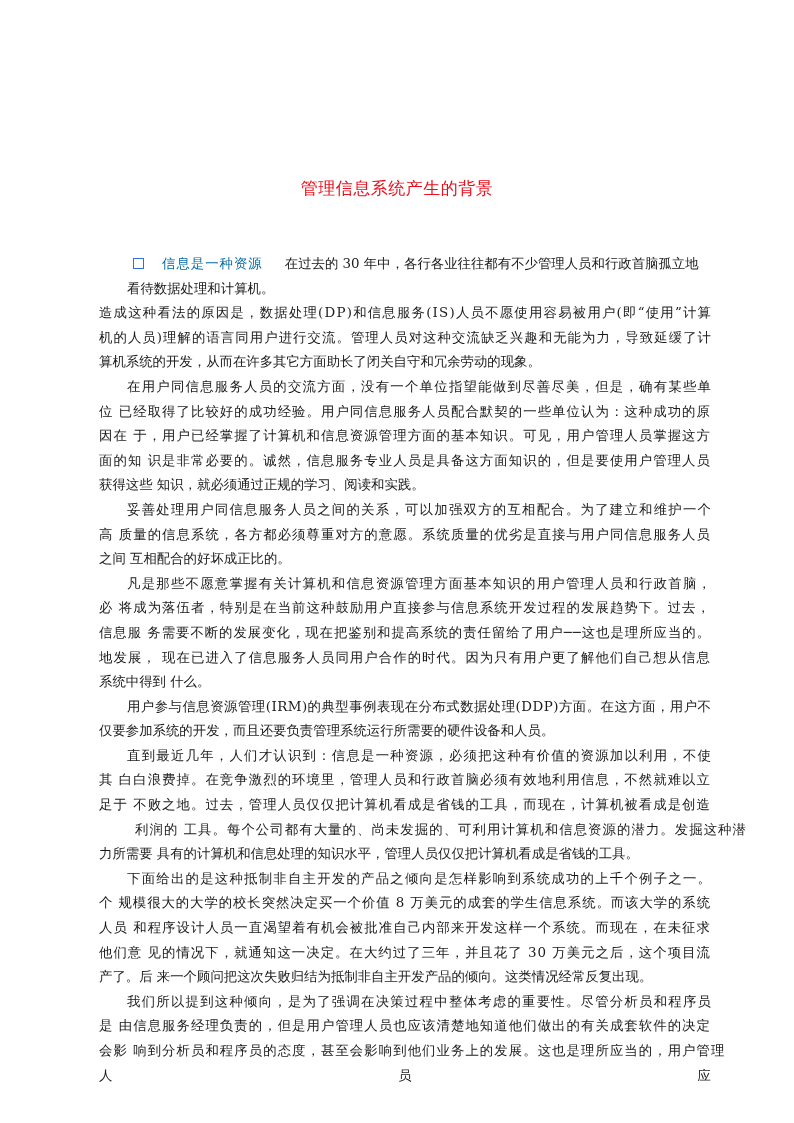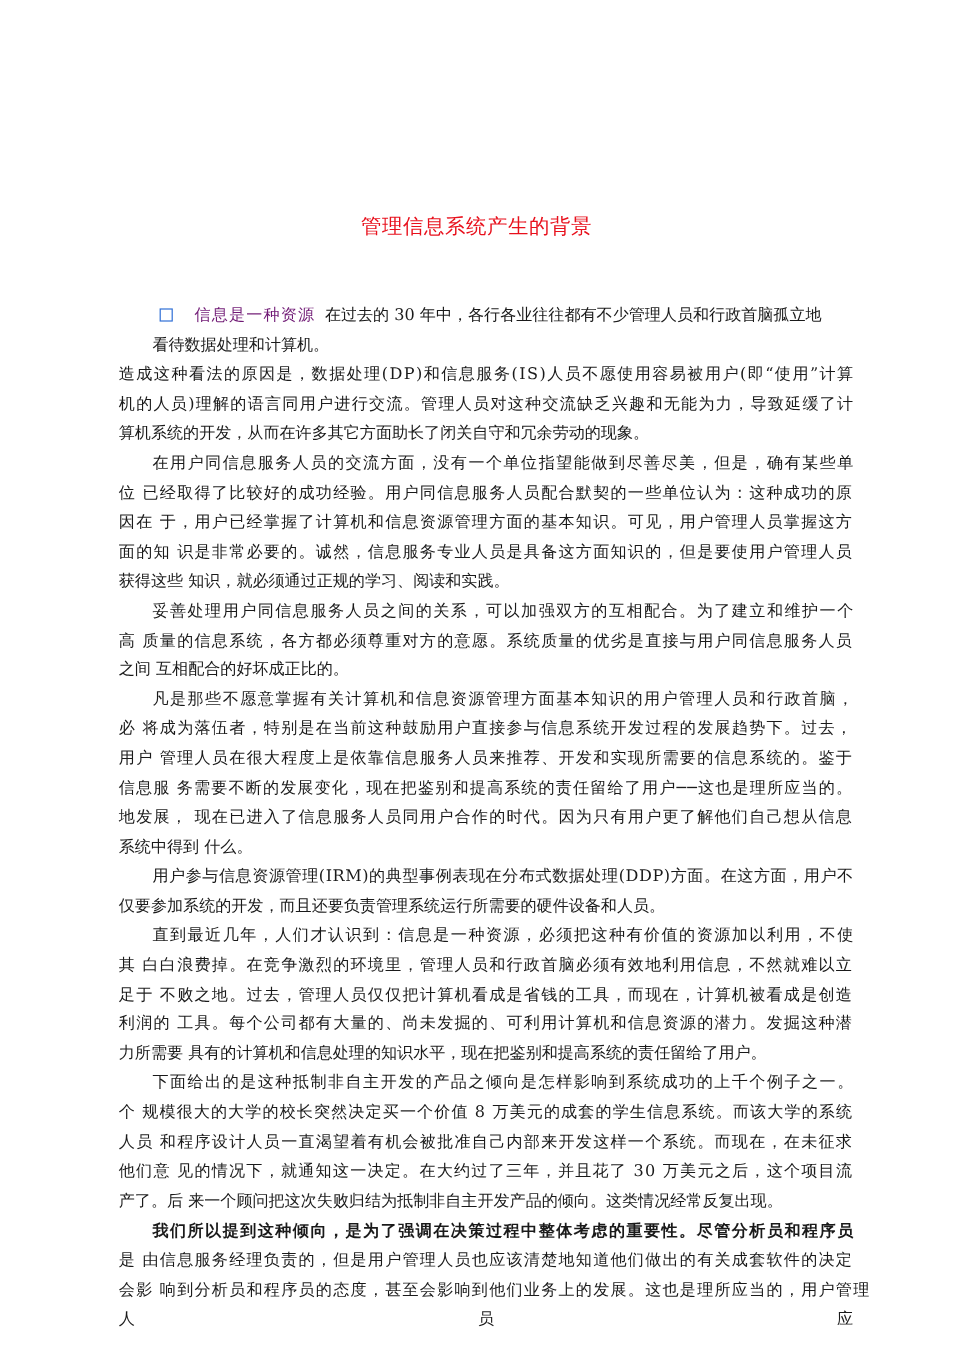--- a/index.html
+++ b/index.html
@@ -52,23 +52,23 @@
     .checkbox {
       display: inline-block;
       width: 11px;
       height: 11px;
       border: 1.6px solid #2f6fd6;
       vertical-align: -1px;
       margin-right: 18px;
       box-sizing: border-box;
     }
     .kw {
-      color: #701a75;
+      color: #0369a1;
       letter-spacing: 1px;
-      margin-right: 8px;
+      margin-right: 22px;
     }
     .spread {
       display: flex;
       justify-content: space-between;
     }
   </style>
 </head>
 <body>
 
 <div class="page">
@@ -95,45 +95,44 @@
           <div class="line">获得这些  知识，就必须通过正规的学习、阅读和实践。</div>
         </div>
         <div>
           <div class="line indent"><span style="white-space: nowrap; letter-spacing: 1.24038px;">妥善处理用户同信息服务人员之间的关系，可以加强双方的互相配合。为了建立和维护一个</span></div>
           <div class="line"><span style="white-space: nowrap; letter-spacing: 1.05414px;">高  质量的信息系统，各方都必须尊重对方的意愿。系统质量的优劣是直接与用户同信息服务人员</span></div>
           <div class="line">之间  互相配合的好坏成正比的。</div>
         </div>
         <div>
           <div class="line indent"><span style="white-space: nowrap; letter-spacing: 1.24038px;">凡是那些不愿意掌握有关计算机和信息资源管理方面基本知识的用户管理人员和行政首脑，</span></div>
           <div class="line"><span style="white-space: nowrap; letter-spacing: 1.05414px;">必  将成为落伍者，特别是在当前这种鼓励用户直接参与信息系统开发过程的发展趋势下。过去，</span></div>
-          <div class="line"><span style="white-space: nowrap; letter-spacing: 1.05414px;">用户  管理人员在很大程度上是依靠信息服务人员来推荐、开发和实现所需要的信息系统的。鉴于</span></div>
           <div class="line"><span style="white-space: nowrap; letter-spacing: 0.96804px;">信息服  务需要不断的发展变化，现在把鉴别和提高系统的责任留给了用户──这也是理所应当的。</span></div>
           <div class="line"><span style="white-space: nowrap; letter-spacing: 1.05414px;">地发展，  现在已进入了信息服务人员同用户合作的时代。因为只有用户更了解他们自己想从信息</span></div>
           <div class="line">系统中得到  什么。</div>
         </div>
         <div>
           <div class="line indent"><span style="white-space: nowrap; letter-spacing: 0.477083px;">用户参与信息资源管理(IRM)的典型事例表现在分布式数据处理(DDP)方面。在这方面，用户不</span></div>
           <div class="line">仅要参加系统的开发，而且还要负责管理系统运行所需要的硬件设备和人员。</div>
         </div>
         <div>
           <div class="line indent"><span style="white-space: nowrap; letter-spacing: 1.24038px;">直到最近几年，人们才认识到：信息是一种资源，必须把这种有价值的资源加以利用，不使</span></div>
           <div class="line"><span style="white-space: nowrap; letter-spacing: 1.05414px;">其  白白浪费掉。在竞争激烈的环境里，管理人员和行政首脑必须有效地利用信息，不然就难以立</span></div>
           <div class="line"><span style="white-space: nowrap; letter-spacing: 1.05414px;">足于  不败之地。过去，管理人员仅仅把计算机看成是省钱的工具，而现在，计算机被看成是创造</span></div>
-          <div class="line"><span style="white-space: nowrap; letter-spacing: 1.05414px;">利润的  工具。每个公司都有大量的、尚未发掘的、可利用计算机和信息资源的潜力。发掘这种潜</span></div>
-          <div class="line">力所需要  具有的计算机和信息处理的知识水平，现在把鉴别和提高系统的责任留给了用户。</div>
+          <div class="line"><span style="white-space: nowrap; letter-spacing: 1.05414px; margin-left: 36px;">利润的  工具。每个公司都有大量的、尚未发掘的、可利用计算机和信息资源的潜力。发掘这种潜</span></div>
+          <div class="line">力所需要  具有的计算机和信息处理的知识水平，管理人员仅仅把计算机看成是省钱的工具。</div>
         </div>
         <div>
           <div class="line indent"><span style="white-space: nowrap; letter-spacing: 1.24038px;">下面给出的是这种抵制非自主开发的产品之倾向是怎样影响到系统成功的上千个例子之一。</span></div>
           <div class="line"><span style="white-space: nowrap; letter-spacing: 0.926389px;">个  规模很大的大学的校长突然决定买一个价值 8 万美元的成套的学生信息系统。而该大学的系统</span></div>
           <div class="line"><span style="white-space: nowrap; letter-spacing: 1.05414px;">人员  和程序设计人员一直渴望着有机会被批准自己内部来开发这样一个系统。而现在，在未征求</span></div>
           <div class="line"><span style="white-space: nowrap; letter-spacing: 1.03472px;">他们意  见的情况下，就通知这一决定。在大约过了三年，并且花了 30 万美元之后，这个项目流</span></div>
           <div class="line">产了。后  来一个顾问把这次失败归结为抵制非自主开发产品的倾向。这类情况经常反复出现。</div>
         </div>
         <div>
-          <div class="line indent"><span style="white-space: nowrap; letter-spacing: 1.24038px; font-weight: bold;">我们所以提到这种倾向，是为了强调在决策过程中整体考虑的重要性。尽管分析员和程序员</span></div>
+          <div class="line indent"><span style="white-space: nowrap; letter-spacing: 1.24038px;">我们所以提到这种倾向，是为了强调在决策过程中整体考虑的重要性。尽管分析员和程序员</span></div>
           <div class="line"><span style="white-space: nowrap; letter-spacing: 1.05414px;">是  由信息服务经理负责的，但是用户管理人员也应该清楚地知道他们做出的有关成套软件的决定</span></div>
           <div class="line"><span style="white-space: nowrap; letter-spacing: 1.05414px;">会影  响到分析员和程序员的态度，甚至会影响到他们业务上的发展。这也是理所应当的，用户管理</span></div>
           <div class="line spread">
             <span>人</span>
             <span>员</span>
             <span>应</span>
           </div>
         </div>
       </div>
   </div>

